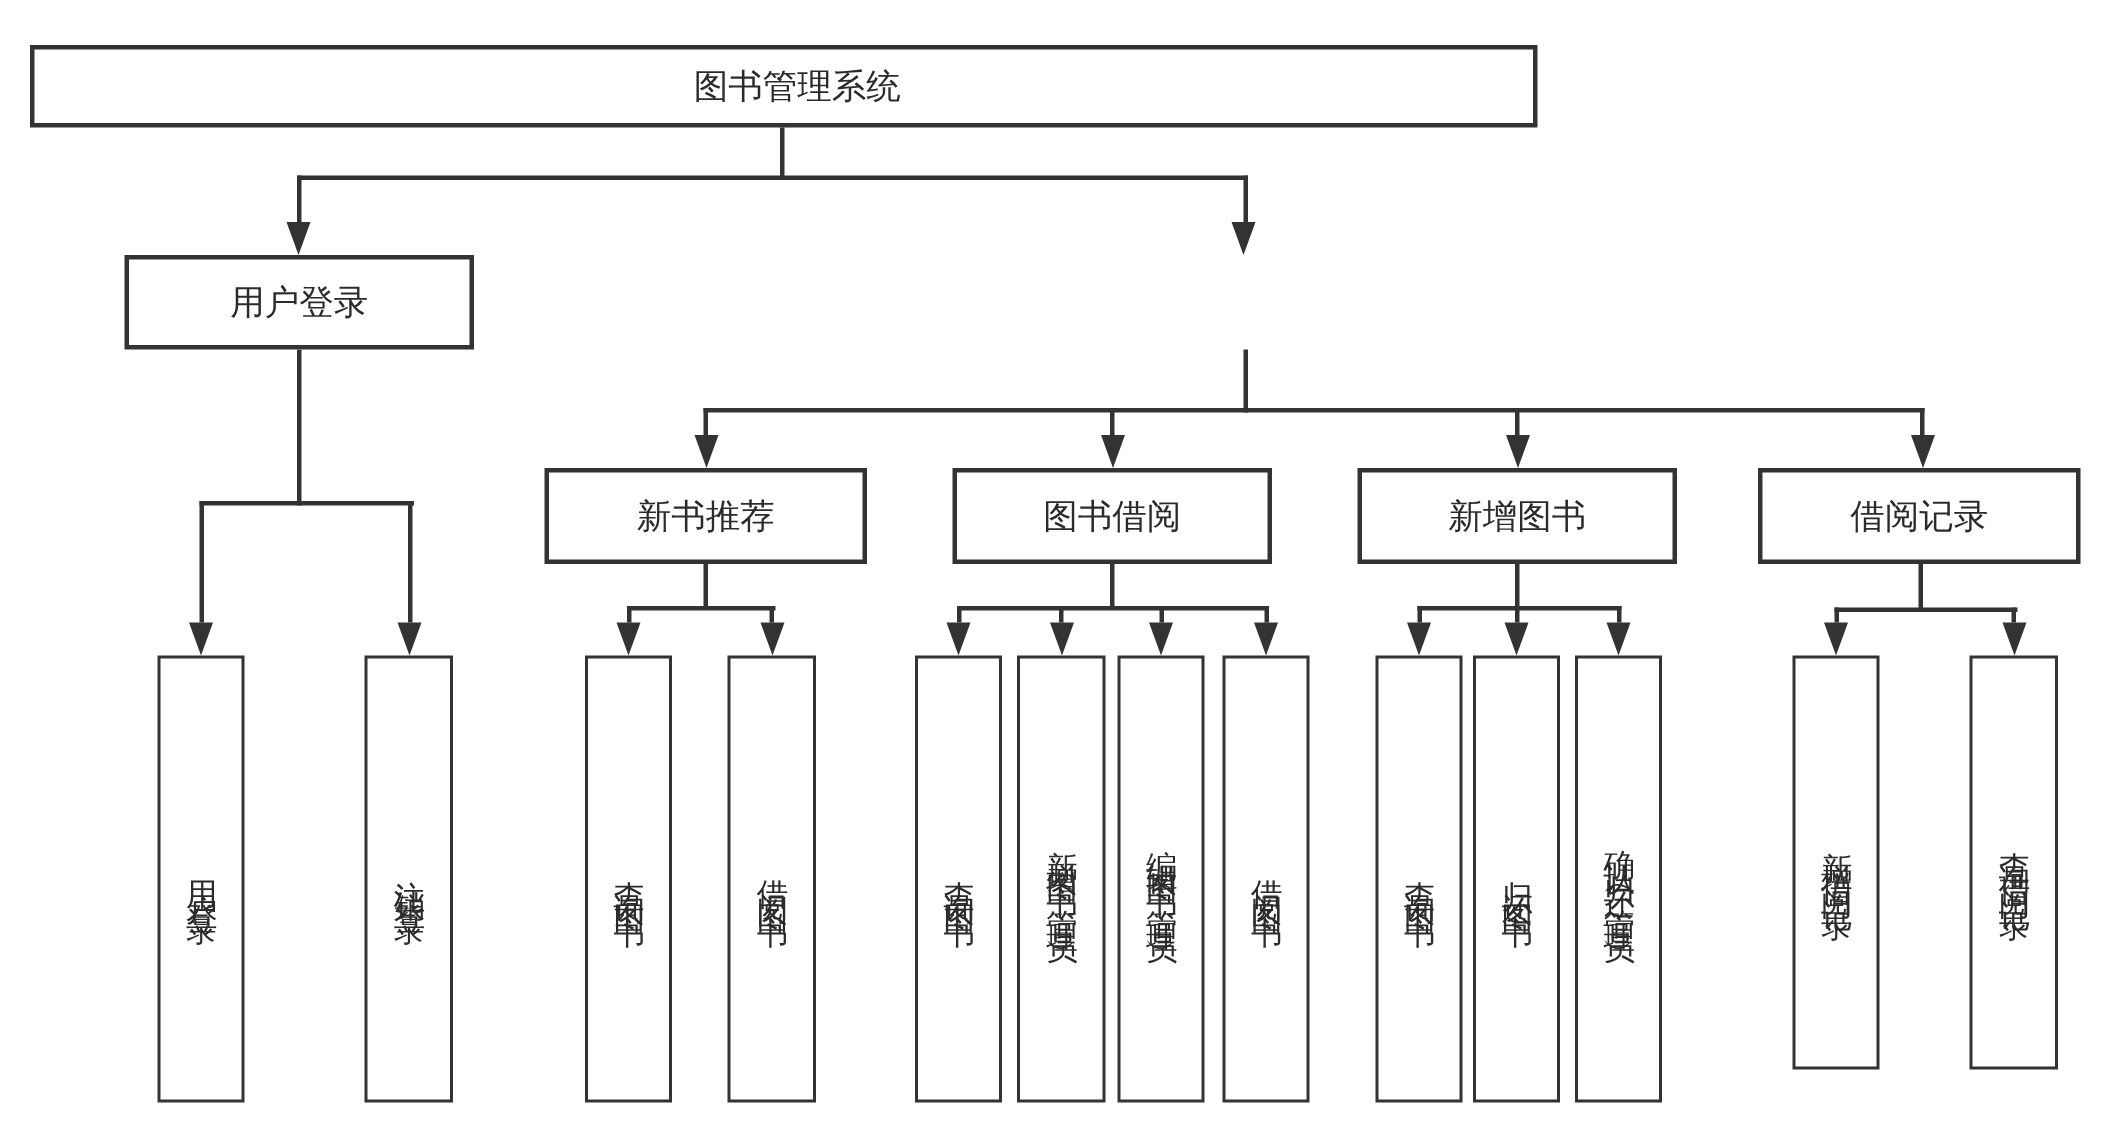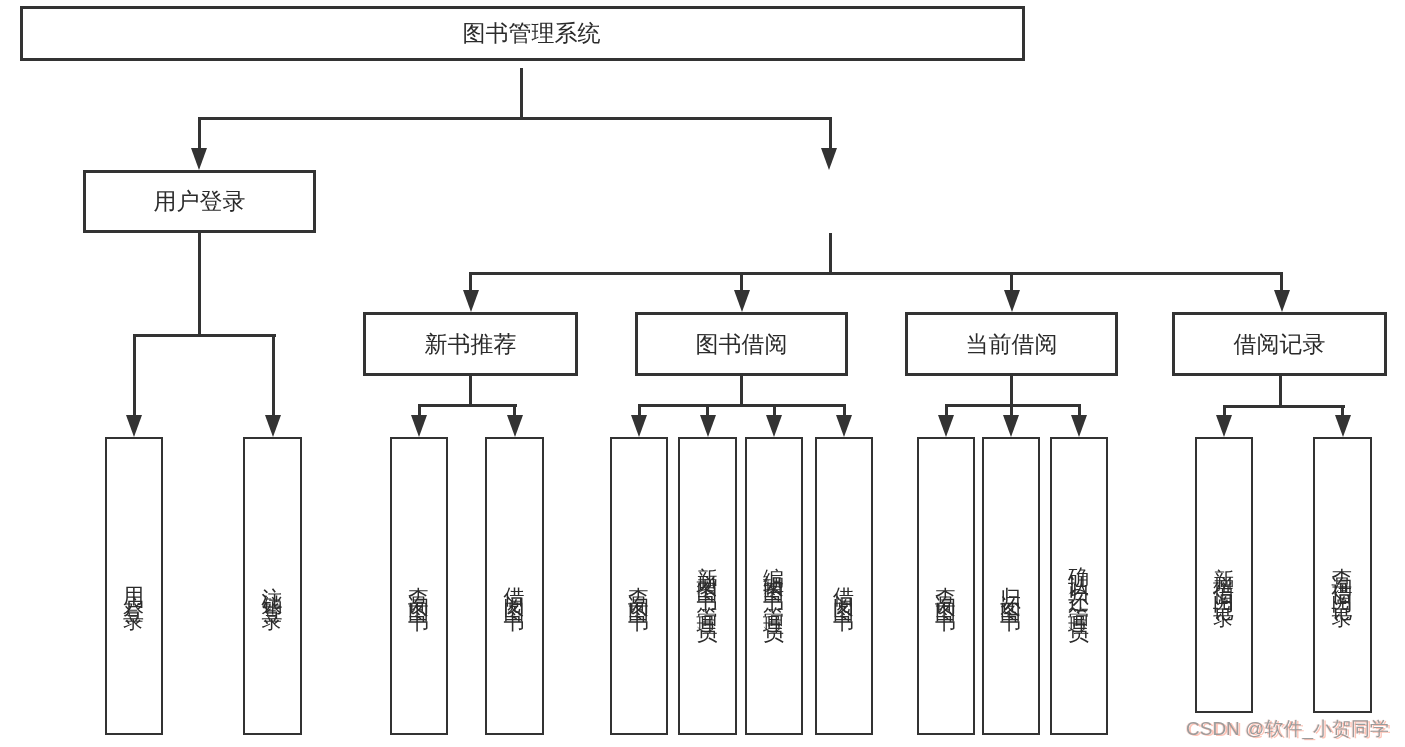--- a/index.html
+++ b/index.html
@@ -62,21 +62,21 @@
     text-shadow: 2px 1px 0 rgba(252, 85, 49, 0.35), -1px 0 0 rgba(252, 85, 49, 0.18);
     white-space: nowrap;
     z-index: 3;
   }
 </style>
 </head>
 <body>
 
 <div class="canvas">
 
-  <div class="hbox" style="left:20px; top:6px; width:1005px; height:55px;padding-left:18px;">
+  <div class="hbox" style="left:20px; top:30px; width:1005px; height:55px;padding-left:18px;">
     <span>图书管理系统</span>
   </div>
 
   <div class="vline" style="left:519.5px; top:68px; height:50px;"></div>
   <div class="hline" style="left:197.5px; top:117px; width:634px;"></div>
   <div class="vline" style="left:197.5px; top:117px; height:31px;"></div>
   <div class="arrow" style="left:191px; top:148px;"></div>
   <div class="vline" style="left:828.5px; top:117px; height:31px;"></div>
   <div class="arrow" style="left:821px; top:148px;"></div>
 
@@ -102,21 +102,21 @@
   <div class="vline" style="left:1280px; top:272px; height:18px;"></div>
   <div class="arrow" style="left:1273.5px; top:290px;"></div>
 
   <div class="hbox" style="left:635px; top:312px; width:213px; height:64px;">
     <span>图书借阅</span>
   </div>
   <div class="hbox" style="left:363px; top:312px; width:215px; height:64px;">
     <span>新书推荐</span>
   </div>
   <div class="hbox" style="left:905px; top:312px; width:213px; height:64px;">
-    <span>当前借阅</span>
+    <span>新增图书</span>
   </div>
   <div class="hbox" style="left:1172px; top:312px; width:215px; height:64px;">
     <span>借阅记录</span>
   </div>
 
   <div class="vline" style="left:469px; top:376px; height:30px;"></div>
   <div class="hline" style="left:417.5px; top:404px; width:99px;"></div>
   <div class="vline" style="left:417.5px; top:404px; height:11px;"></div>
   <div class="arrow" style="left:411px; top:415px;"></div>
   <div class="vline" style="left:513px; top:404px; height:11px;"></div>
@@ -182,15 +182,14 @@
   <div class="leaf" style="left:1050px; top:437px; width:58px; height:298px;">
     <span class="vtext">确认归还（管理员）</span>
   </div>
   <div class="leaf" style="left:1195px; top:437px; width:58px; height:276px;">
     <span class="vtext">新增借阅记录</span>
   </div>
   <div class="leaf" style="left:1313px; top:437px; width:59px; height:276px;">
     <span class="vtext">查询借阅记录</span>
   </div>
 
-  <div class="watermark">CSDN @软件_小贺同学</div>
 
 </div>
 
 </body></html>

